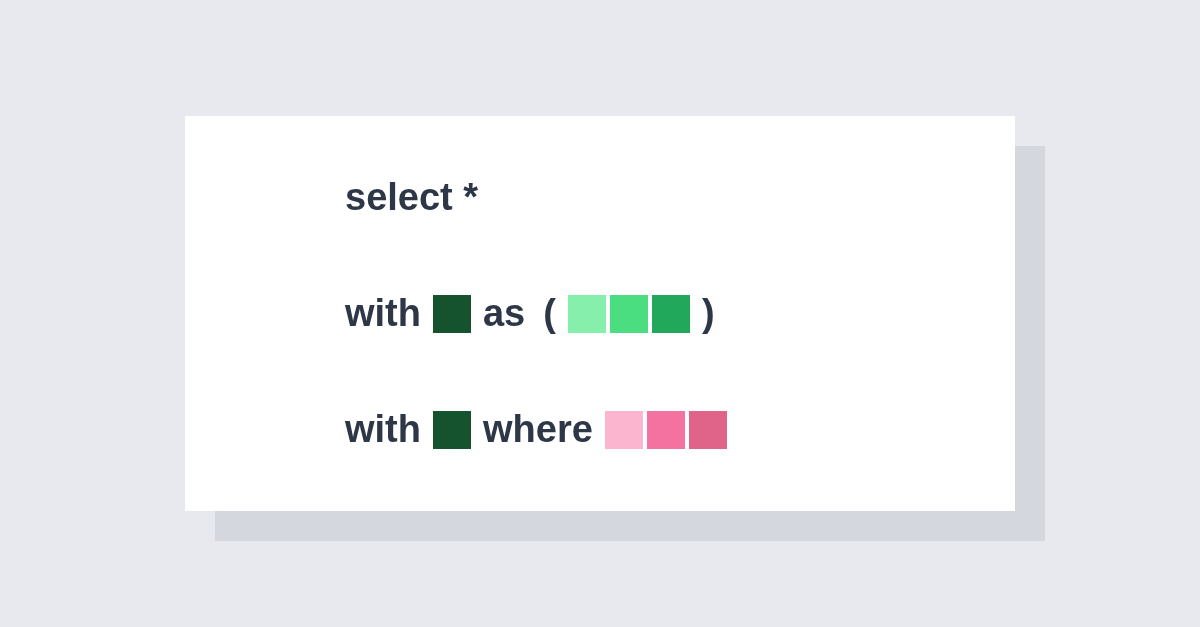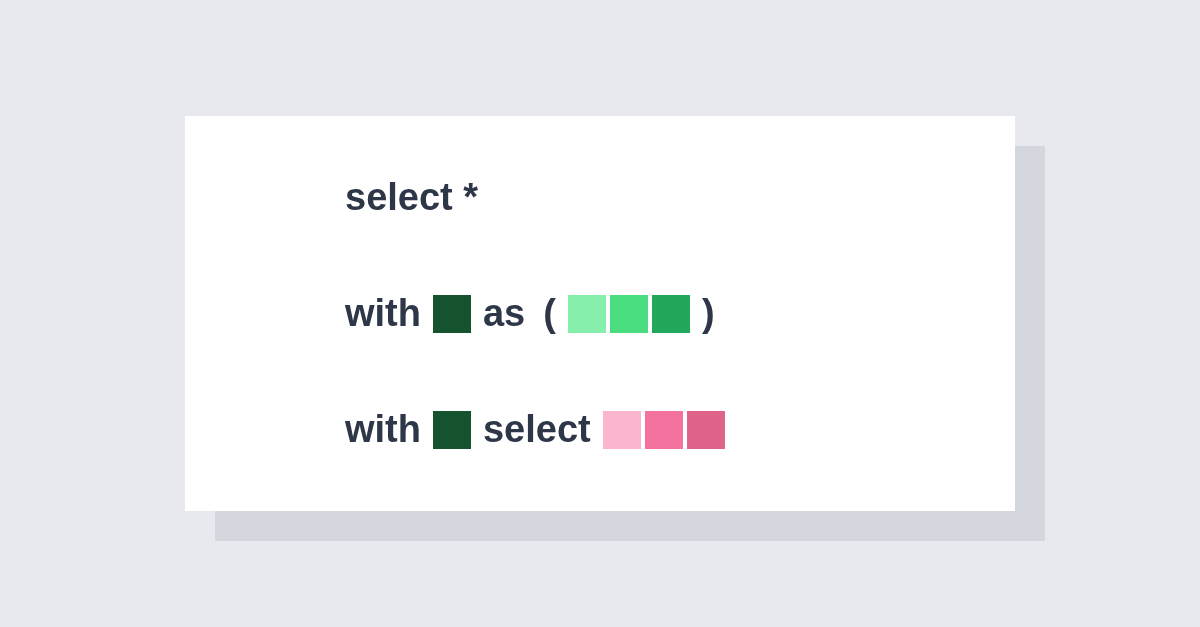--- a/index.html
+++ b/index.html
@@ -102,21 +102,21 @@
         <span class="box light-green"></span>
         <span class="box mid-green"></span>
         <span class="box green"></span>
       </span>
       <span class="paren">)</span>
     </div>
 
     <div class="line">
       <span class="keyword">with</span>
       <span class="box dark-green"></span>
-      <span class="keyword">select</span>
+      <span class="keyword">where</span>
       <span class="box-group">
         <span class="box light-pink"></span>
         <span class="box mid-pink"></span>
         <span class="box pink"></span>
       </span>
     </div>
 
   </div>
 </div>
 

